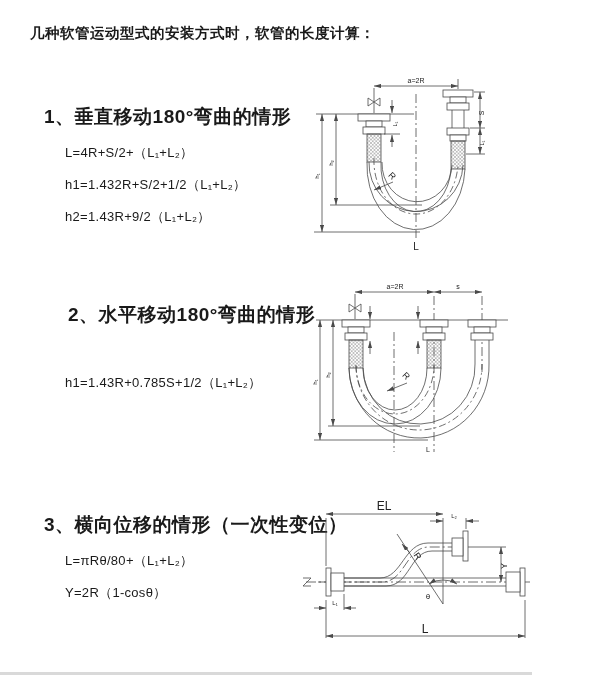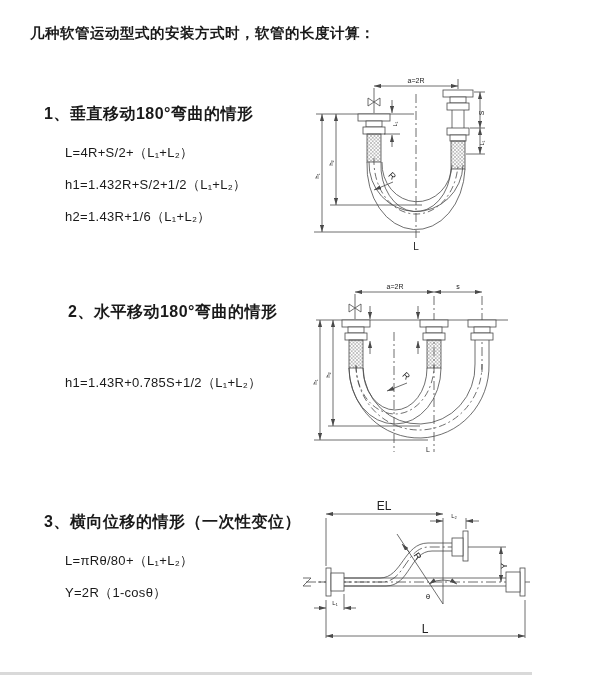--- a/index.html
+++ b/index.html
@@ -1,36 +1,36 @@
 <!DOCTYPE html>
 <html><head>
 <meta charset="utf-8">
 <style>
   html,body{margin:0;padding:0;background:#fff;}
   .page{position:relative;width:532px;height:675px;background:#fff;overflow:hidden;
         font-family:"Liberation Sans",sans-serif;color:#1a1a1a;}
   .title{position:absolute;left:30px;top:24px;font-size:14.5px;font-weight:700;letter-spacing:0.5px;}
-  .sec-heading{position:absolute;font-size:16px;font-weight:700;letter-spacing:0.5px;}
+  .sec-heading{position:absolute;font-size:19px;font-weight:700;letter-spacing:0.5px;}
   .formula{position:absolute;font-size:13px;font-weight:400;letter-spacing:0.3px;white-space:pre;margin-top:8px;}
   .diagram{position:absolute;}
   .diagram svg{display:block;}
   .bottom-edge{position:absolute;left:0;bottom:0;width:600px;height:3px;background:#d9d9d9;}
   svg text{font-family:"Liberation Sans",sans-serif;fill:#222;}
 </style>
 </head>
 <body>
 
 <div class="page">
 
   <div class="title">几种软管运动型式的安装方式时，软管的长度计算：</div>
 
   <div class="sec-heading" style="left:44px;top:104px;">1、垂直移动180°弯曲的情形</div>
   <div class="formula" style="left:65px;top:136px;">L=4R+S/2+（L₁+L₂）</div>
   <div class="formula" style="left:65px;top:168px;">h1=1.432R+S/2+1/2（L₁+L₂）</div>
-  <div class="formula" style="left:65px;top:200px;">h2=1.43R+1/6（L₁+L₂）</div>
+  <div class="formula" style="left:65px;top:200px;">h2=1.43R+9/2（L₁+L₂）</div>
 
   <div class="sec-heading" style="left:36px;top:302px;margin-left:32px;">2、水平移动180°弯曲的情形</div>
   <div class="formula" style="left:65px;top:366px;">h1=1.43R+0.785S+1/2（L₁+L₂）</div>
 
   <div class="sec-heading" style="left:44px;top:512px;">3、横向位移的情形（一次性变位）</div>
   <div class="formula" style="left:65px;top:544px;">L=πRθ/80+（L₁+L₂）</div>
   <div class="formula" style="left:65px;top:576px;">Y=2R（1-cosθ）</div>
 
   <div class="diagram" style="left:308px;top:66px;">
   <svg width="280" height="190" viewBox="0 0 280 190">

